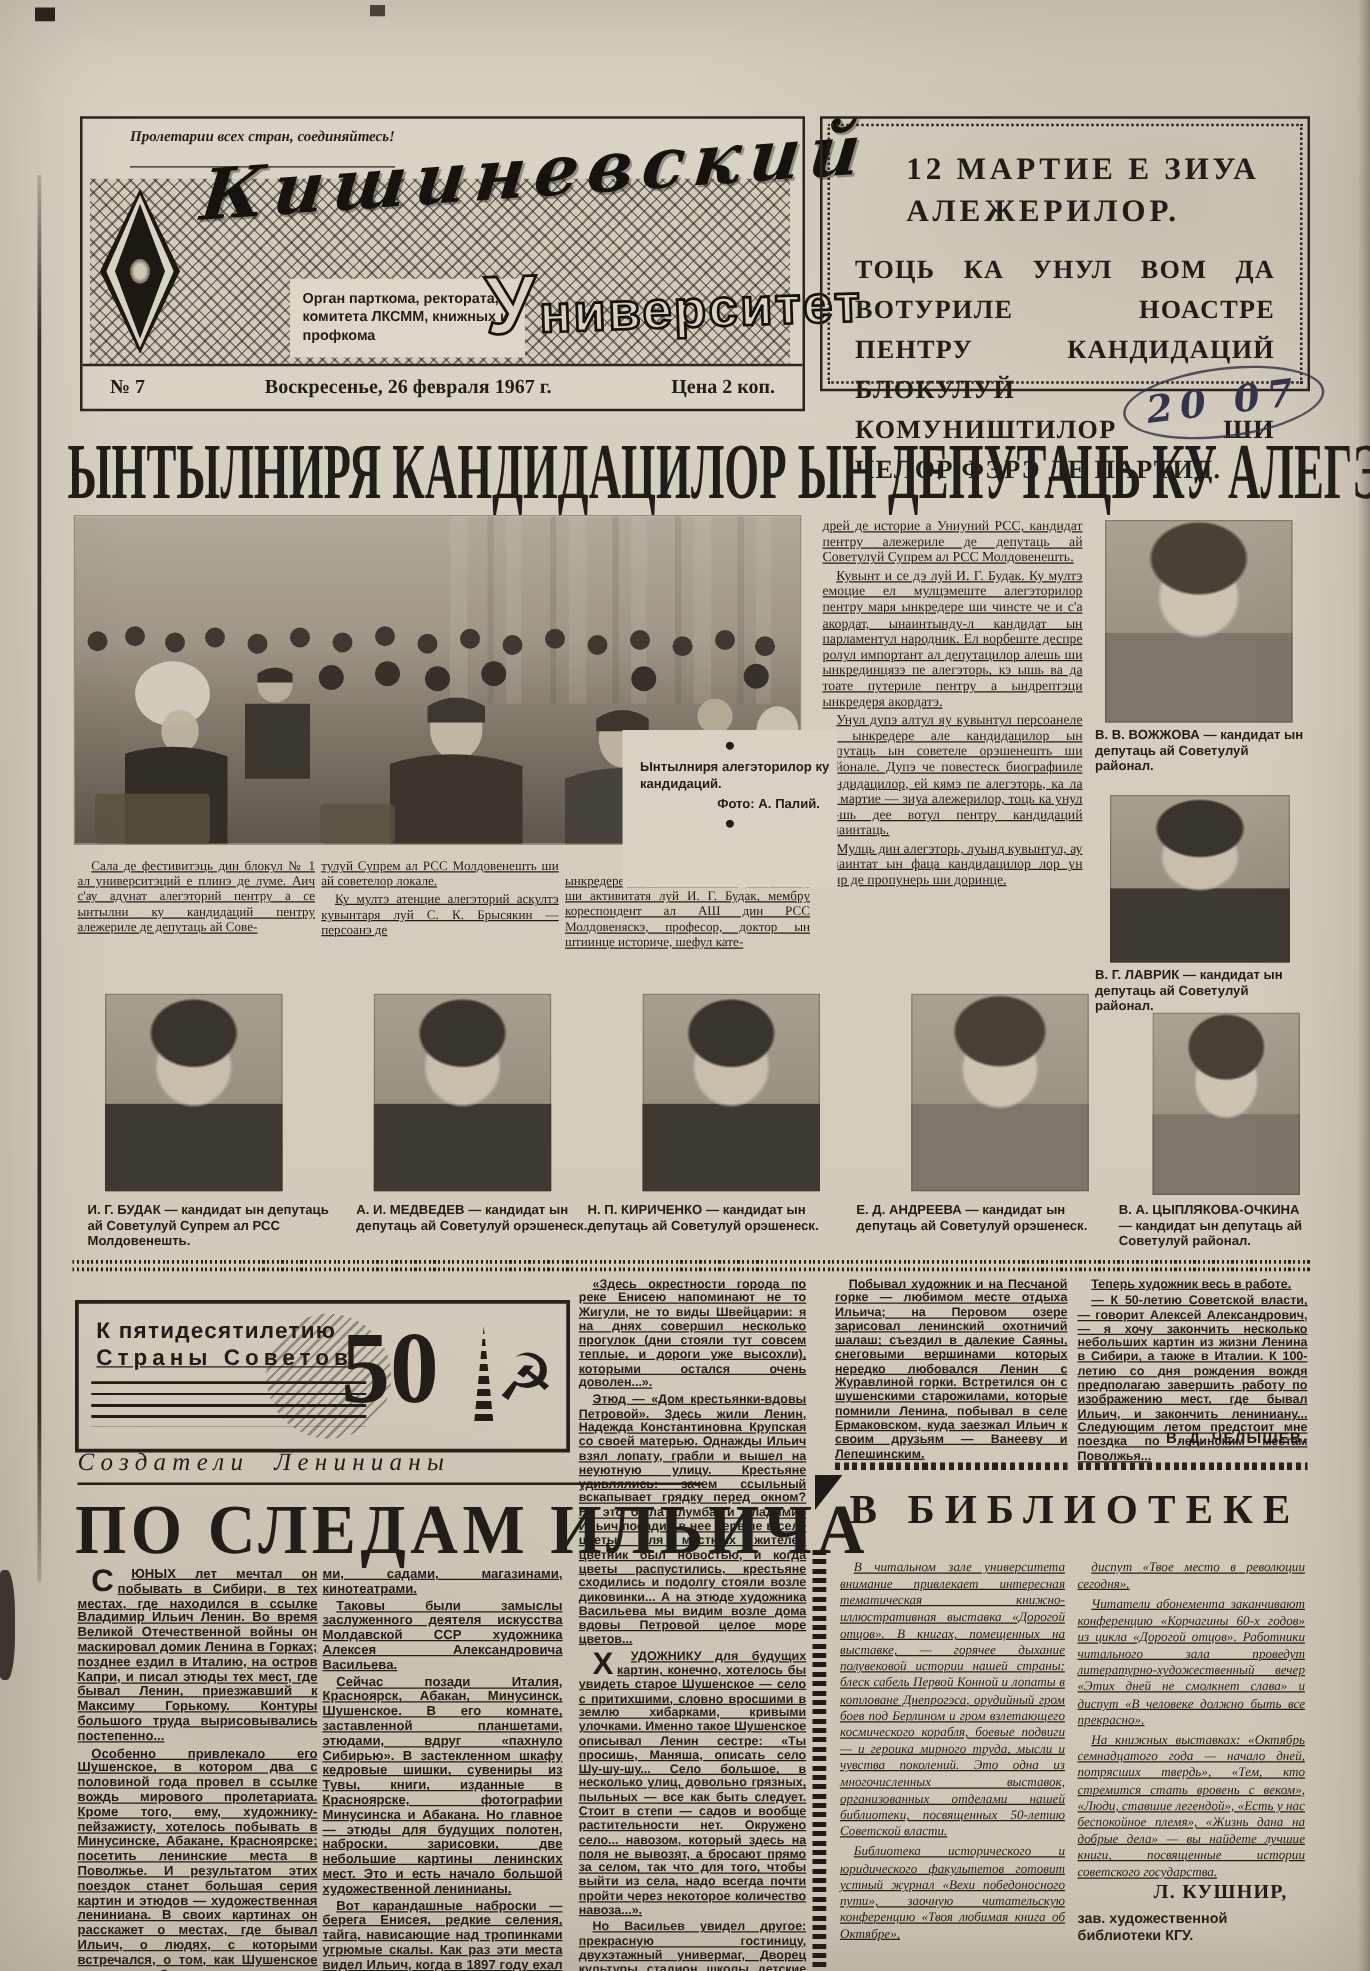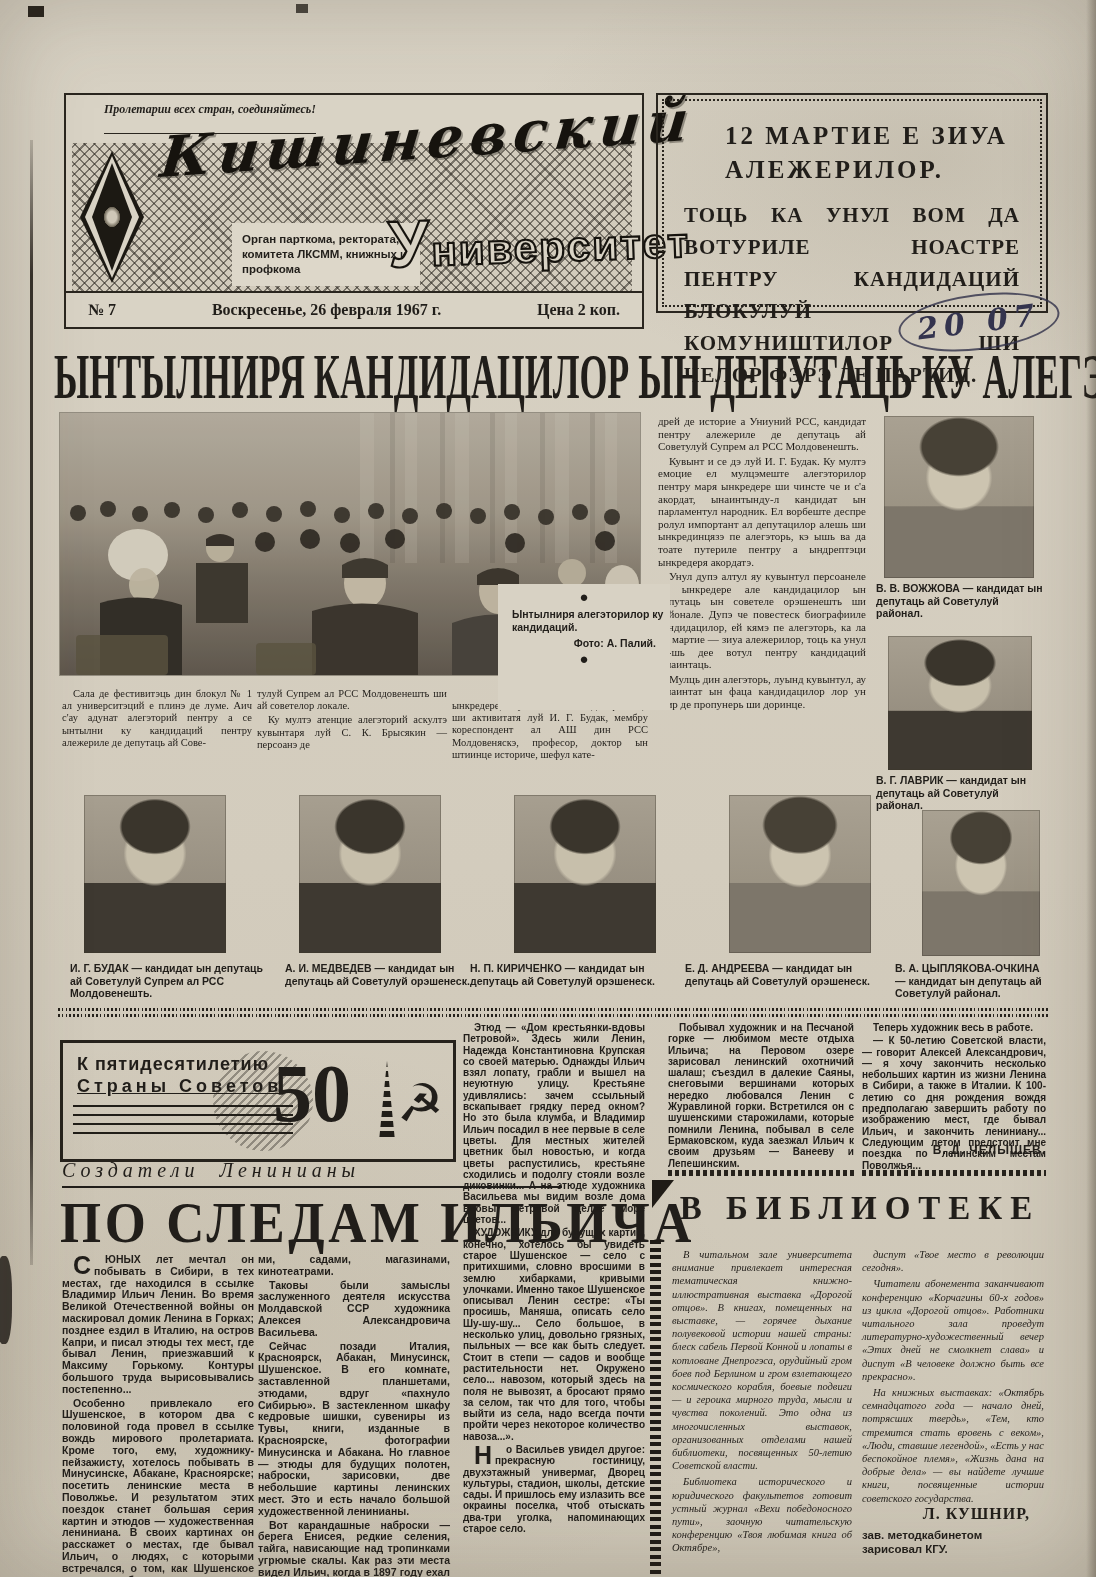--- a/index.html
+++ b/index.html
@@ -37,21 +37,21 @@
       font:italic 700 30px/1 "DejaVu Serif",serif;color:#34344e;letter-spacing:6px;}
   
   .lead-head{font:700 46px/1 "Liberation Serif",serif;white-space:nowrap;
       transform:scale(.78,1.38);transform-origin:left top;}
   .ilich-head{font:700 44px/1 "Liberation Serif",serif;white-space:nowrap;letter-spacing:3px;
       transform:scale(1.2,1.28);transform-origin:left top;}
   .lib-head{font:700 33px/1 "Liberation Serif",serif;letter-spacing:8px;text-align:center;}
   .kicker{font:italic 400 20px/1 "Liberation Serif",serif;letter-spacing:5px;word-spacing:10px;
       border-bottom:2px solid #211e1a;padding-bottom:6px;}
   
-  .txt p{margin:0 0 2px;text-indent:11px;}
+  .txt p{margin:0 0 2px;text-indent:11px;text-decoration:underline;}
   .cont p:first-child{text-indent:0;}
   .serifcol{font:400 10.5px/12.2px "Liberation Serif",serif;text-align:justify;}
   .serifcol-md{font:400 11px/12.6px "Liberation Serif",serif;text-align:justify;}
   .sanscol{font:700 10.5px/11.8px "Liberation Sans",sans-serif;text-align:justify;}
   .sanscol-sm{font:700 10px/11.3px "Liberation Sans",sans-serif;text-align:justify;}
   .itcol{font:italic 400 10.5px/13.2px "Liberation Serif",serif;text-align:justify;}
   .itcol p{margin-bottom:3px;}
   .cap{font:700 10.5px/12.6px "Liberation Sans",sans-serif;}
   .dropcap p:first-child::first-letter{font-size:25px;float:left;line-height:20px;padding:1px 3px 0 0;}
   .dropcap3 p:nth-child(3)::first-letter{font-size:25px;float:left;line-height:20px;padding:1px 3px 0 0;}
@@ -282,20 +282,21 @@
       <p>С ЮНЫХ лет мечтал он побывать в Сибири, в тех местах, где находился в ссылке Владимир Ильич Ленин. Во время Великой Отечественной войны он маскировал домик Ленина в Горках; позднее ездил в Италию, на остров Капри, и писал этюды тех мест, где бывал Ленин, приезжавший к Максиму Горькому. Контуры большого труда вырисовывались постепенно...</p>
       <p>Особенно привлекало его Шушенское, в котором два с половиной года провел в ссылке вождь мирового пролетариата. Кроме того, ему, художнику-пейзажисту, хотелось побывать в Минусинске, Абакане, Красноярске; посетить ленинские места в Поволжье. И результатом этих поездок станет большая серия картин и этюдов — художественная лениниана. В своих картинах он расскажет о местах, где бывал Ильич, о людях, с которыми встречался, о том, как Шушенское или симбирское захолустье превратилось в обжитой, благоустроенный центр с парка-</p>
     </div>
   <div class="abs sanscol txt cont" style="left:258px;top:1254px;width:192px;">
       <p>ми, садами, магазинами, кинотеатрами.</p>
       <p>Таковы были замыслы заслуженного деятеля искусства Молдавской ССР художника Алексея Александровича Васильева.</p>
       <p>Сейчас позади Италия, Красноярск, Абакан, Минусинск, Шушенское. В его комнате, заставленной планшетами, этюдами, вдруг «пахнуло Сибирью». В застекленном шкафу кедровые шишки, сувениры из Тувы, книги, изданные в Красноярске, фотографии Минусинска и Абакана. Но главное — этюды для будущих полотен, наброски, зарисовки, две небольшие картины ленинских мест. Это и есть начало большой художественной ленинианы.</p>
       <p>Вот карандашные наброски — берега Енисея, редкие селения, тайга, нависающие над тропинками угрюмые скалы. Как раз эти места видел Ильич, когда в 1897 году ехал пароходом на место ссылки из Красноярска в Минусинск. Ленин писал об этих местах:</p>
     </div>
   <div class="abs sanscol-sm txt dropcap3" style="left:463px;top:1022px;width:182px;">
+      <p>«Здесь окрестности города по реке Енисею напоминают не то Жигули, не то виды Швейцарии: я на днях совершил несколько прогулок (дни стояли тут совсем теплые, и дороги уже высохли), которыми остался очень доволен...».</p>
       <p>Этюд — «Дом крестьянки-вдовы Петровой». Здесь жили Ленин, Надежда Константиновна Крупская со своей матерью. Однажды Ильич взял лопату, грабли и вышел на неуютную улицу. Крестьяне удивлялись: зачем ссыльный вскапывает грядку перед окном? Но это была клумба, и Владимир Ильич посадил в нее первые в селе цветы. Для местных жителей цветник был новостью, и когда цветы распустились, крестьяне сходились и подолгу стояли возле диковинки... А на этюде художника Васильева мы видим возле дома вдовы Петровой целое море цветов...</p>
       <p>ХУДОЖНИКУ для будущих картин, конечно, хотелось бы увидеть старое Шушенское — село с притихшими, словно вросшими в землю хибарками, кривыми улочками. Именно такое Шушенское описывал Ленин сестре: «Ты просишь, Маняша, описать село Шу-шу-шу... Село большое, в несколько улиц, довольно грязных, пыльных — все как быть следует. Стоит в степи — садов и вообще растительности нет. Окружено село... навозом, который здесь на поля не вывозят, а бросают прямо за селом, так что для того, чтобы выйти из села, надо всегда почти пройти через некоторое количество навоза...».</p>
       <p>Но Васильев увидел другое: прекрасную гостиницу, двухэтажный универмаг, Дворец культуры, стадион, школы, детские сады. И пришлось ему излазить все окраины поселка, чтоб отыскать два-три уголка, напоминающих старое село.</p>
     </div>
   <div class="abs sanscol-sm txt" style="left:668px;top:1022px;width:186px;">
       <p>Побывал художник и на Песчаной горке — любимом месте отдыха Ильича; на Перовом озере зарисовал ленинский охотничий шалаш; съездил в далекие Саяны, снеговыми вершинами которых нередко любовался Ленин с Журавлиной горки. Встретился он с шушенскими старожилами, которые помнили Ленина, побывал в селе Ермаковском, куда заезжал Ильич к своим друзьям — Ванееву и Лепешинским.</p>
     </div>
   <div class="abs sanscol-sm txt" style="left:862px;top:1022px;width:184px;">
       <p>Теперь художник весь в работе.</p>
       <p>— К 50-летию Советской власти, — говорит Алексей Александрович, — я хочу закончить несколько небольших картин из жизни Ленина в Сибири, а также в Италии. К 100-летию со дня рождения вождя предполагаю завершить работу по изображению мест, где бывал Ильич, и закончить лениниану... Следующим летом предстоит мне поездка по ленинским местам Поволжья...</p>
@@ -310,15 +311,15 @@
   <div class="abs itcol txt" style="left:672px;top:1248px;width:180px;">
       <p>В читальном зале университета внимание привлекает интересная тематическая книжно-иллюстративная выставка «Дорогой отцов». В книгах, помещенных на выставке, — горячее дыхание полувековой истории нашей страны: блеск сабель Первой Конной и лопаты в котловане Днепрогэса, орудийный гром боев под Берлином и гром взлетающего космического корабля, боевые подвиги — и героика мирного труда, мысли и чувства поколений. Это одна из многочисленных выставок, организованных отделами нашей библиотеки, посвященных 50-летию Советской власти.</p>
       <p>Библиотека исторического и юридического факультетов готовит устный журнал «Вехи победоносного пути», заочную читательскую конференцию «Твоя любимая книга об Октябре»,</p>
     </div>
   <div class="abs itcol txt" style="left:862px;top:1248px;width:182px;">
       <p>диспут «Твое место в революции сегодня».</p>
       <p>Читатели абонемента заканчивают конференцию «Корчагины 60-х годов» из цикла «Дорогой отцов». Работники читального зала проведут литературно-художественный вечер «Этих дней не смолкнет слава» и диспут «В человеке должно быть все прекрасно».</p>
       <p>На книжных выставках: «Октябрь семнадцатого года — начало дней, потрясших твердь», «Тем, кто стремится стать вровень с веком», «Люди, ставшие легендой», «Есть у нас беспокойное племя», «Жизнь дана на добрые дела» — вы найдете лучшие книги, посвященные истории советского государства.</p>
     </div>
   <div class="abs sig-serif" style="left:862px;top:1506px;width:182px;text-align:right;padding-right:14px;box-sizing:border-box;">Л. КУШНИР,</div>
-  <div class="abs sig-sans" style="left:862px;top:1528px;width:182px;">зав. методкабинетом зарисовал КГУ.</div>
+  <div class="abs sig-sans" style="left:862px;top:1528px;width:182px;">зав. художественной библиотеки КГУ.</div>
 
 </div>
 
 </body></html>

